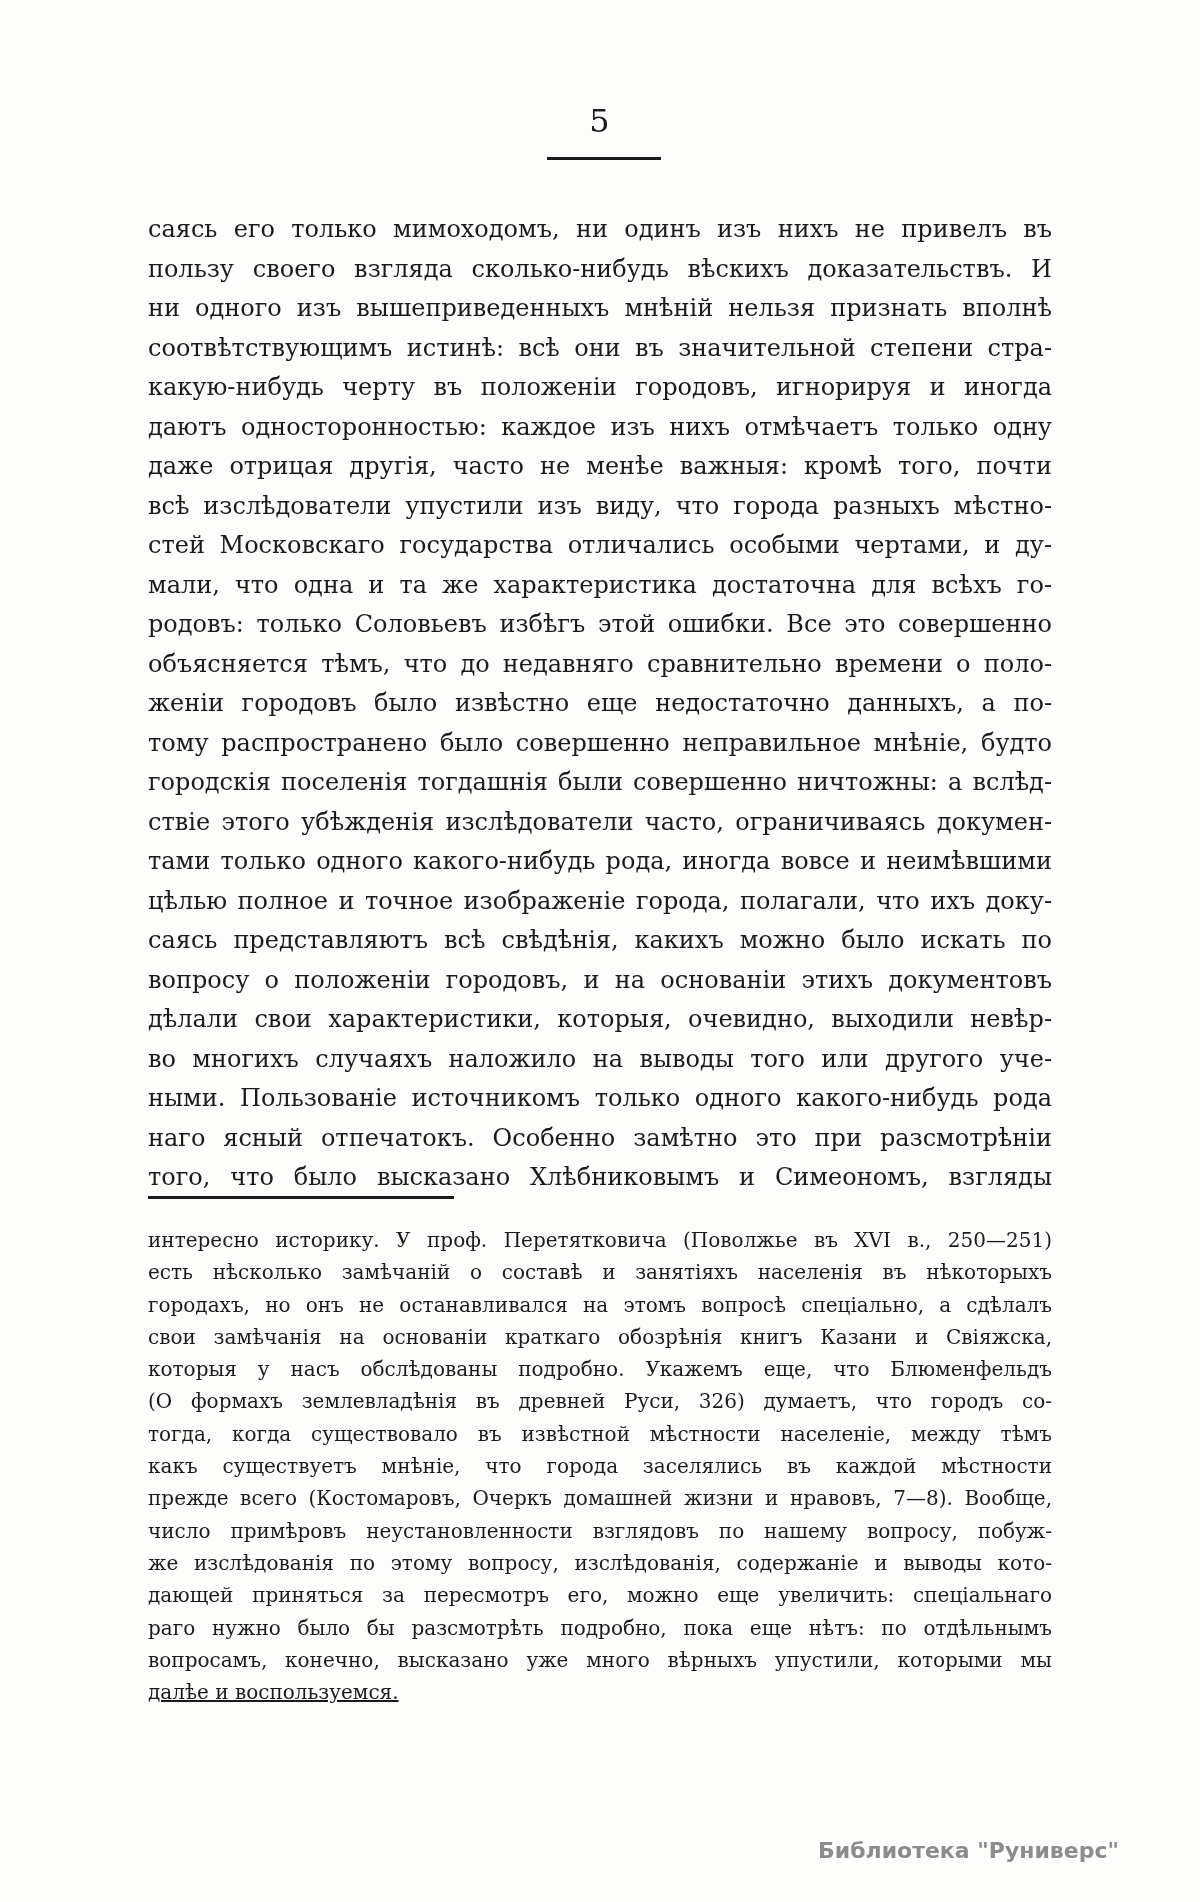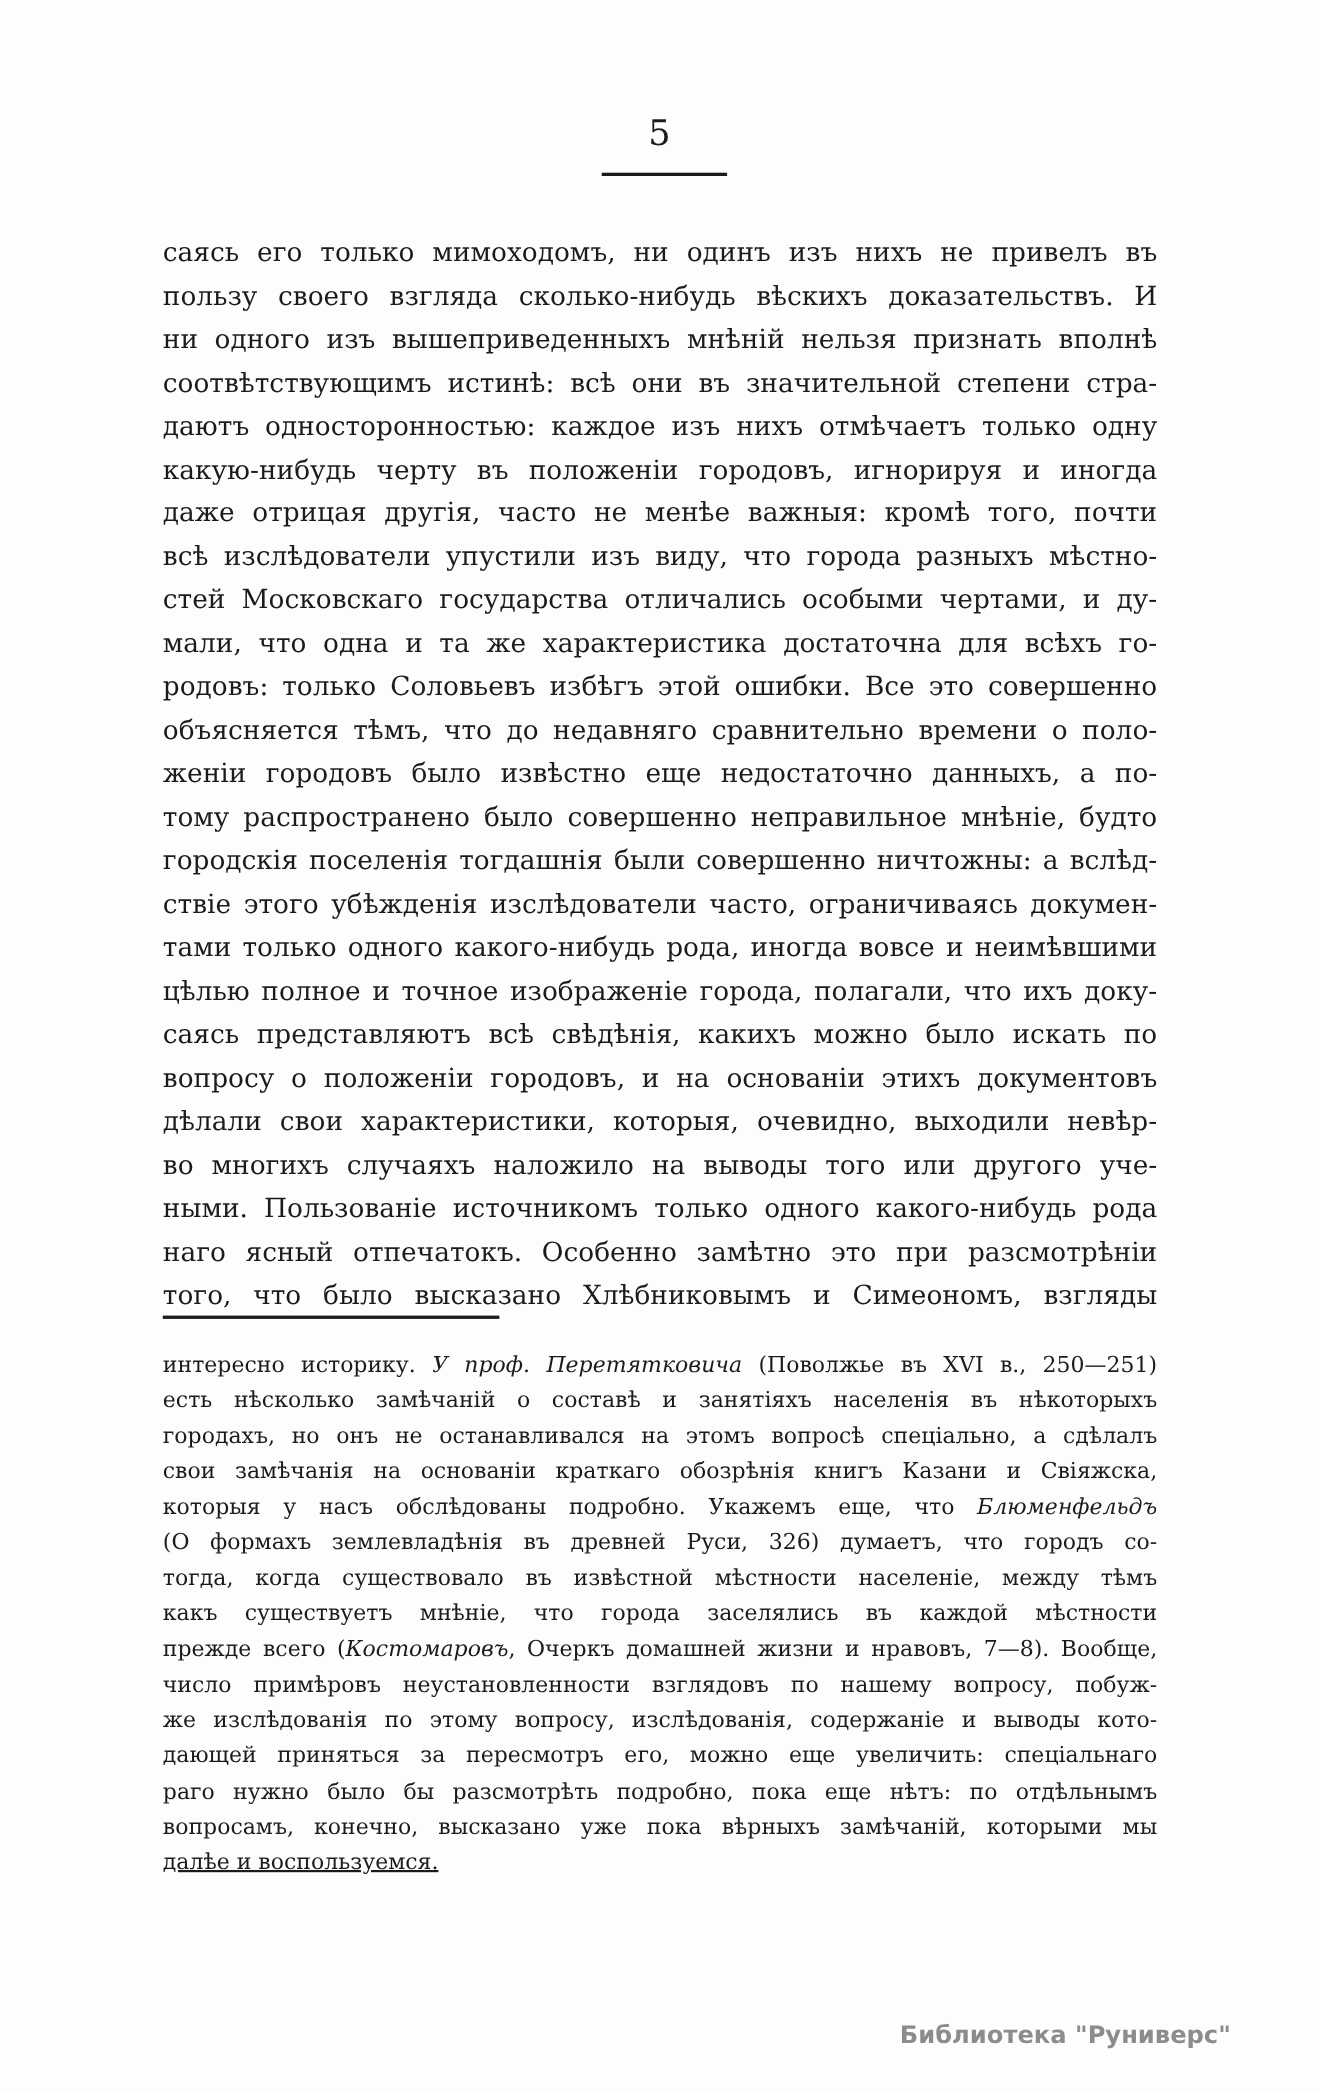--- a/index.html
+++ b/index.html
@@ -76,21 +76,20 @@
     text-align-last: justify;
     white-space: nowrap;
     height: 32.3px;
     overflow: hidden;
   }
   .footnote .line:last-child {
     text-align-last: left;
     text-decoration: underline;
   }
   .italic {
-    font-style: italic;
   }
   .watermark {
     position: absolute;
     top: 1838px;
     left: 818px;
     width: 260px;
     font-family: "DejaVu Sans", sans-serif;
     font-weight: bold;
     font-size: 22px;
     color: #8c8c8c;
@@ -105,22 +104,22 @@
   <div class="page-number-wrap">
     <div class="page-number">5</div>
   </div>
   <div class="page-number-rule"></div>
 
   <div class="body-text">
       <div class="line"><span>саясь его только мимоходомъ, ни одинъ изъ нихъ не привелъ въ</span></div>
       <div class="line"><span>пользу своего взгляда сколько-нибудь вѣскихъ доказательствъ. И</span></div>
       <div class="line"><span>ни одного изъ вышеприведенныхъ мнѣній нельзя признать вполнѣ</span></div>
       <div class="line"><span>соотвѣтствующимъ истинѣ: всѣ они въ значительной степени стра-</span></div>
+      <div class="line"><span>какую-нибудь черту въ положеніи городовъ, игнорируя и иногда</span></div>
       <div class="line"><span>даютъ односторонностью: каждое изъ нихъ отмѣчаетъ только одну</span></div>
-      <div class="line"><span>какую-нибудь черту въ положеніи городовъ, игнорируя и иногда</span></div>
       <div class="line"><span>даже отрицая другія, часто не менѣе важныя: кромѣ того, почти</span></div>
       <div class="line"><span>всѣ изслѣдователи упустили изъ виду, что города разныхъ мѣстно-</span></div>
       <div class="line"><span>стей Московскаго государства отличались особыми чертами, и ду-</span></div>
       <div class="line"><span>мали, что одна и та же характеристика достаточна для всѣхъ го-</span></div>
       <div class="line"><span>родовъ: только Соловьевъ избѣгъ этой ошибки. Все это совершенно</span></div>
       <div class="line"><span>объясняется тѣмъ, что до недавняго сравнительно времени о поло-</span></div>
       <div class="line"><span>женіи городовъ было извѣстно еще недостаточно данныхъ, а по-</span></div>
       <div class="line"><span>тому распространено было совершенно неправильное мнѣніе, будто</span></div>
       <div class="line"><span>городскія поселенія тогдашнія были совершенно ничтожны: а вслѣд-</span></div>
       <div class="line"><span>ствіе этого убѣжденія изслѣдователи часто, ограничиваясь докумен-</span></div>
@@ -144,19 +143,19 @@
       <div class="line"><span>свои замѣчанія на основаніи краткаго обозрѣнія книгъ Казани и Свіяжска,</span></div>
       <div class="line"><span>которыя у насъ обслѣдованы подробно. Укажемъ еще, что </span><span class="italic">Блюменфельдъ</span></div>
       <div class="line"><span>(О формахъ землевладѣнія въ древней Руси, 326) думаетъ, что городъ со-</span></div>
       <div class="line"><span>тогда, когда существовало въ извѣстной мѣстности населеніе, между тѣмъ</span></div>
       <div class="line"><span>какъ существуетъ мнѣніе, что города заселялись въ каждой мѣстности</span></div>
       <div class="line"><span>прежде всего (</span><span class="italic">Костомаровъ</span><span>, Очеркъ домашней жизни и нравовъ, 7—8). Вообще,</span></div>
       <div class="line"><span>число примѣровъ неустановленности взглядовъ по нашему вопросу, побуж-</span></div>
       <div class="line"><span>же изслѣдованія по этому вопросу, изслѣдованія, содержаніе и выводы кото-</span></div>
       <div class="line"><span>дающей приняться за пересмотръ его, можно еще увеличить: спеціальнаго</span></div>
       <div class="line"><span>раго нужно было бы разсмотрѣть подробно, пока еще нѣтъ: по отдѣльнымъ</span></div>
-      <div class="line"><span>вопросамъ, конечно, высказано уже пока вѣрныхъ замѣчаній, которыми мы</span></div>
+      <div class="line"><span>вопросамъ, конечно, высказано уже много вѣрныхъ упустили, которыми мы</span></div>
       <div class="line"><span>далѣе и воспользуемся.</span></div>
     </div>
 
   <div class="watermark">Библиотека "Руниверс"</div>
 
 </div>
 
 </body></html>

